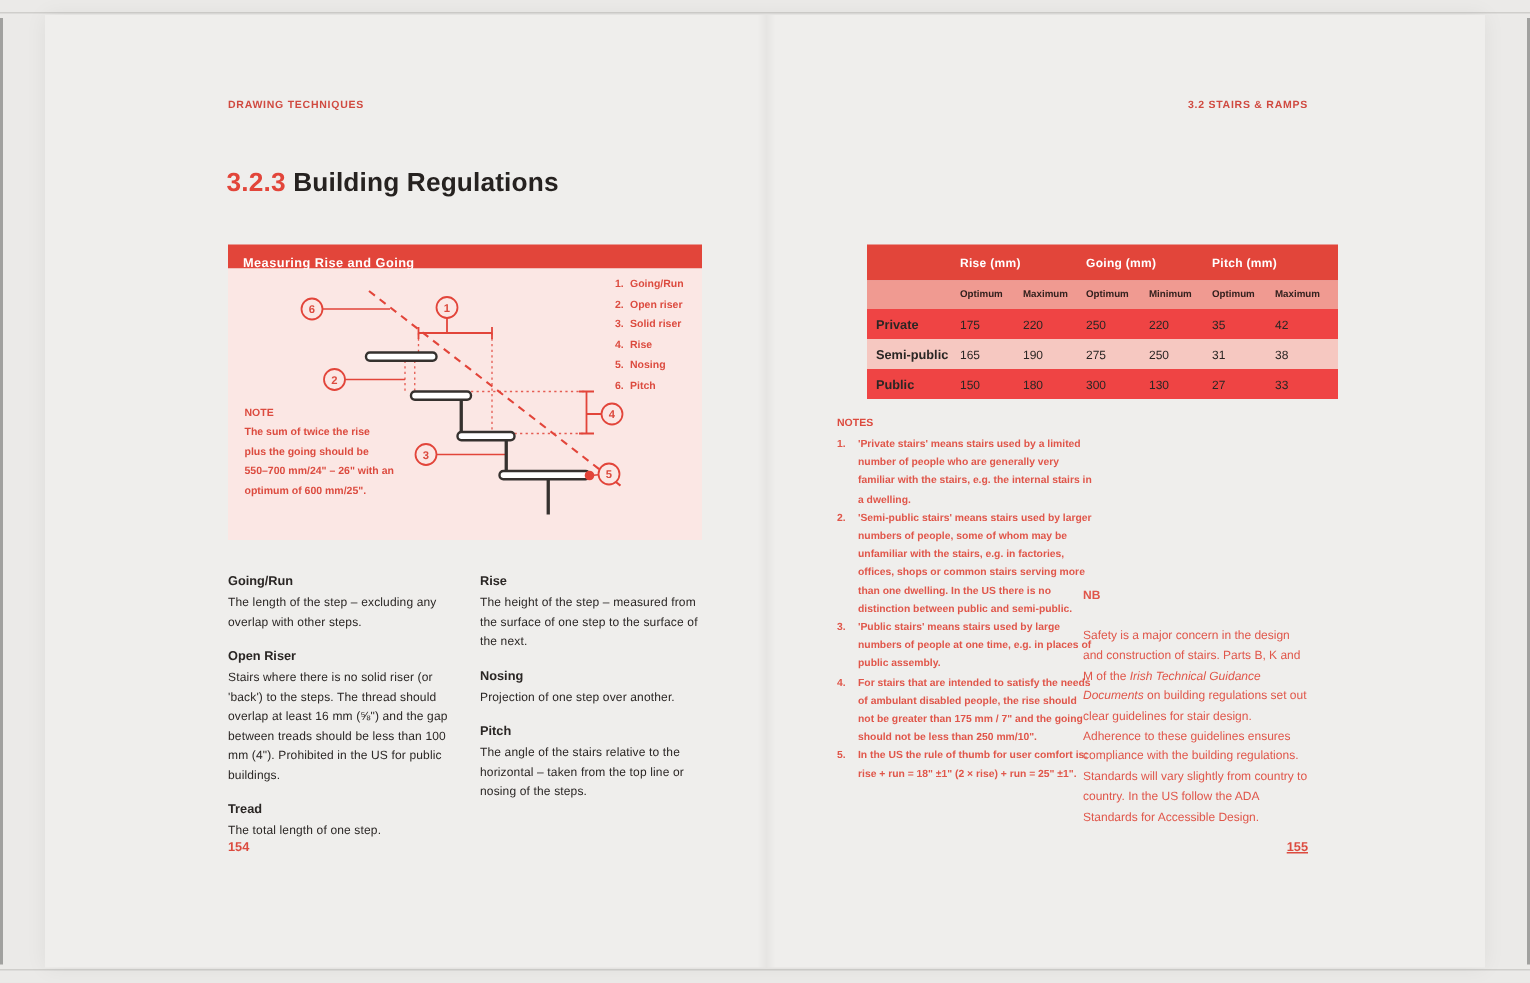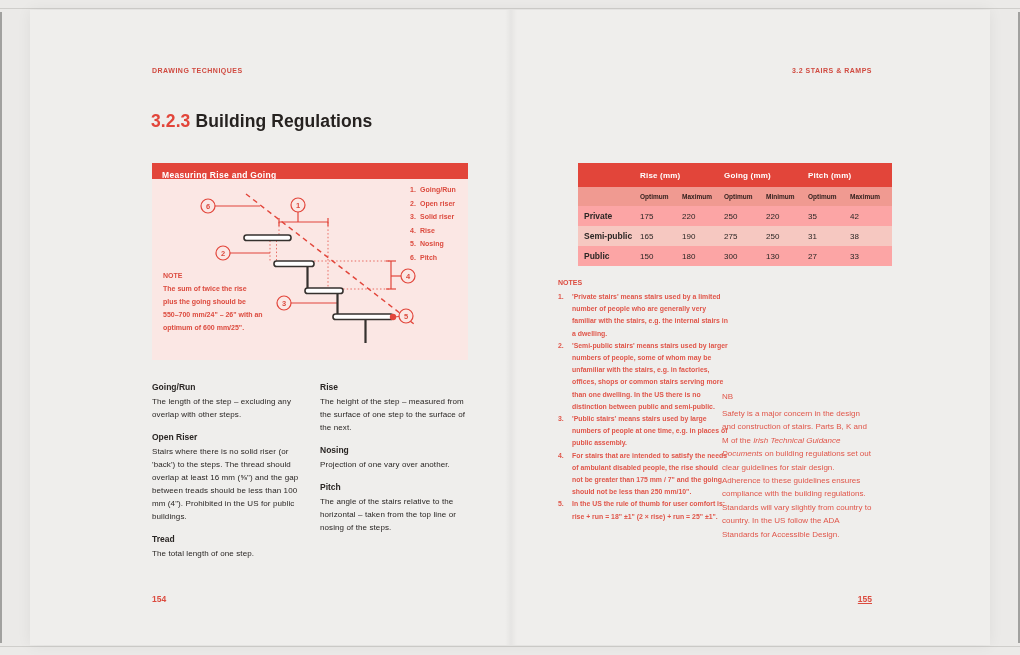--- a/index.html
+++ b/index.html
@@ -29,47 +29,47 @@
   .fig-note .nt{margin-bottom:0;}
 
   
   .defs{position:absolute;top:382px;color:#2a2624;}
   .defs.c1{left:152px;width:156px;}
   .defs.c2{left:320px;width:152px;}
   .def{margin-bottom:11px;}
   .def .term{font-size:8.5px;font-weight:bold;margin-bottom:3px;}
   .def .body{font-size:8px;line-height:13px;letter-spacing:.1px;}
 
-  .pagenum{position:absolute;top:559px;font-size:8.5px;font-weight:bold;color:#dc4b3f;margin-top:35px;}
+  .pagenum{position:absolute;top:559px;font-size:8.5px;font-weight:bold;color:#dc4b3f;}
   .pagenum.left{left:152px;}
   .pagenum.right{right:148px;text-align:right;text-decoration:underline;}
 
   
   .regtable{position:absolute;left:578px;top:163px;width:314px;display:grid;
     grid-template-columns:62px 42px 42px 42px 42px 42px 42px;
     grid-template-rows:24px 19px 20px 20px 20px;}
   .cell{display:flex;align-items:center;}
   .cell.span2{grid-column:span 2;}
   .tr-head{background:#e2453a;color:#fff;font-size:8px;font-weight:bold;letter-spacing:.2px;}
   .tr-sub{background:#f09a91;color:#33211e;font-size:6.5px;font-weight:bold;}
-  .tr-a{background:#fca5a5;}
+  .tr-a{background:#ef4444;}
   .tr-b{background:#f6c8c1;}
   .row-label{font-size:8.5px;font-weight:bold;color:#2a2624;padding-left:6px;}
   .row-val{font-size:8px;color:#2a2624;}
 
   
   .notes{position:absolute;left:558px;top:279px;width:170px;color:#e0564a;}
   .notes-title{font-size:7px;font-weight:bold;margin-bottom:5px;color:#dc4b3f;}
   .note-item{display:flex;font-size:6.9px;font-weight:bold;line-height:12.2px;}
   .note-item .n{width:14px;flex:none;}
   .note-item .t{flex:1;}
 
   
   .nb{position:absolute;left:722px;top:392px;width:152px;color:#e0564a;}
-  .nb-title{font-size:8px;font-weight:normal;margin-bottom:6px;}
+  .nb-title{font-size:8px;font-weight:bold;margin-bottom:16px;}
   .nb-text{font-size:8px;line-height:13.4px;}
   .nb-text .ital{font-style:italic;}
 </style>
 </head>
 <body>
 
 <div class="canvas">
   <div class="photo-edge-h" style="top:8px"></div>
   <div class="photo-edge-h" style="top:646px"></div>
   <div class="photo-edge-v" style="left:0"></div>
@@ -204,21 +204,21 @@
     </div>
   </div>
 
   <div class="defs c2">
     <div class="def">
       <div class="term">Rise</div>
       <div class="body">The height of the step – measured from the surface of one step to the surface of the next.</div>
     </div>
     <div class="def">
       <div class="term">Nosing</div>
-      <div class="body">Projection of one vary over another.</div>
+      <div class="body">Projection of one step over another.</div>
     </div>
     <div class="def">
       <div class="term">Pitch</div>
       <div class="body">The angle of the stairs relative to the horizontal – taken from the top line or nosing of the steps.</div>
     </div>
   </div>
 
   <div class="pagenum left">154</div>
 
   <div class="regtable">

